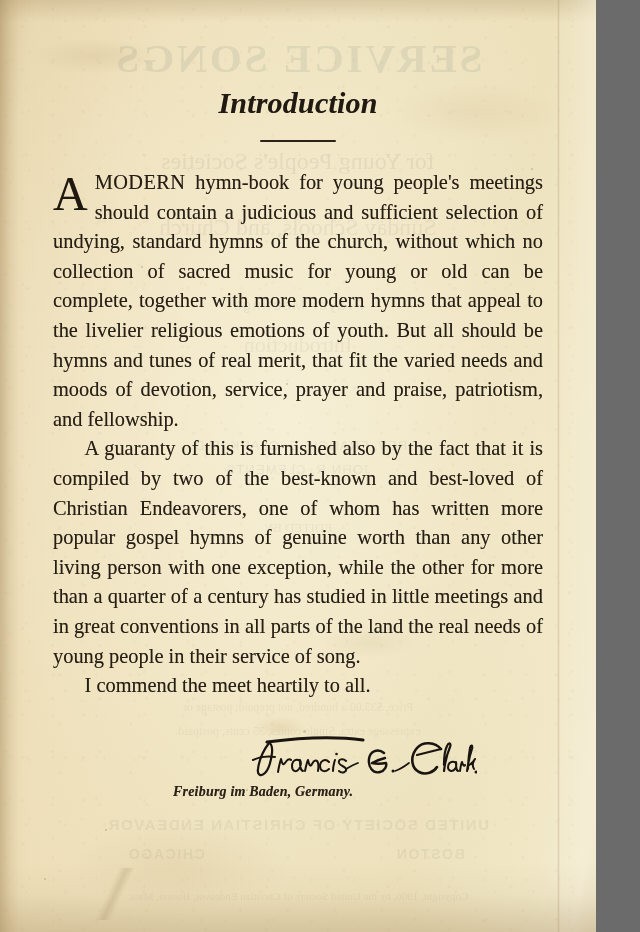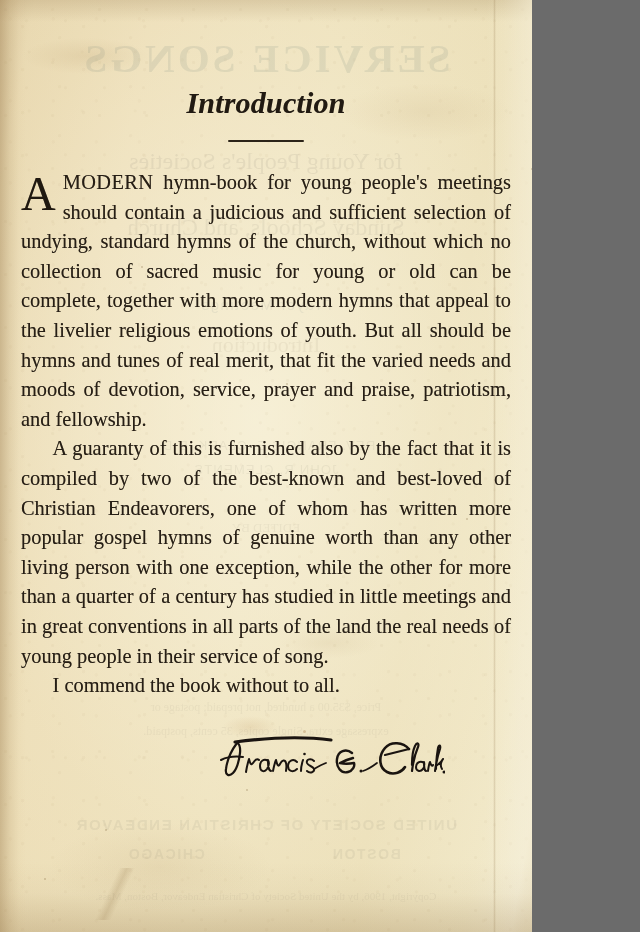--- a/index.html
+++ b/index.html
@@ -4,21 +4,21 @@
 <title>Introduction — Service Songs</title>
 <style>
   html, body {
     margin: 0;
     padding: 0;
     background: #6b6b6b;
   }
 
   .page {
     position: relative;
-    width: 532px;
+    width: 596px;
     height: 932px;
     overflow: hidden;
     background:
       radial-gradient(ellipse 130% 115% at 48% 45%,
           rgba(255,252,238,0.55) 0%,
           rgba(250,240,214,0.22) 42%,
           rgba(214,191,143,0.00) 72%),
       linear-gradient(100deg,
           #d8c49a 0%,
           #e6d5ab 5%,
@@ -277,21 +277,21 @@
     <div class="body">
 
       <p class="first">
         <span class="dropcap">A</span><span class="caps-lead">MODERN</span><span> hymn-book for young people's meetings should contain a judicious and sufficient selection of undying, standard hymns of the church, without which no collection of sacred music for young or old can be complete, together with more modern hymns that appeal to the livelier religious emotions of youth.  But all should be hymns and tunes of real merit, that fit the varied needs and moods of devotion, service, prayer and praise, patriotism, and fellowship.</span>
       </p>
 
 
       <p><span>A guaranty of this is furnished also by the fact that it is compiled by two of the best-known and best-loved of Christian Endeavorers, one of whom has written more popular gospel hymns of genuine worth than any other living person with one exception, while the other for more than a quarter of a century has studied in little meetings and in great conventions in all parts of the land the real needs of young people in their service of song.</span>
       </p>
 
-      <p><span>I commend the book without to all.</span>
+      <p><span>I commend the meet heartily to all.</span>
       </p>
 
       <div class="sig-area">
 
         <div class="signature" role="img" aria-label="Francis E. Clark.">
           <svg viewBox="0 0 232 52" xmlns="http://www.w3.org/2000/svg">
             <g fill="none" stroke="#1a1410" stroke-linecap="round" stroke-linejoin="round">
 
               <path d="M22 9 C60 4, 96 4, 118 7" stroke-width="3.1"></path>
 
@@ -328,20 +328,21 @@
               <path d="M215 38 C215.5 34, 216 31, 217 29 C218 32, 219 34, 220 32" stroke-width="2"></path>
 
               <path d="M222 38 C223 31, 225 22, 227 16 C228 12, 226 11, 225 15 C224 21, 223 30, 223 36" stroke-width="2.1"></path>
               <path d="M223 33 C226 31, 229 28, 230 26 C228 29, 227 33, 229 36" stroke-width="2"></path>
 
               <circle cx="231" cy="39" r="1.5" fill="#1a1410" stroke="none"></circle>
             </g>
           </svg>
         </div>
 
+        <div class="place">Freiburg im Baden, Germany.</div>
       </div>
 
     </div>
   </div>
 
   <div class="edge-top"></div>
   <div class="edge-left"></div>
   <div class="edge-right"></div>
   <div class="edge-bottom"></div>
   <div class="crease"></div>

